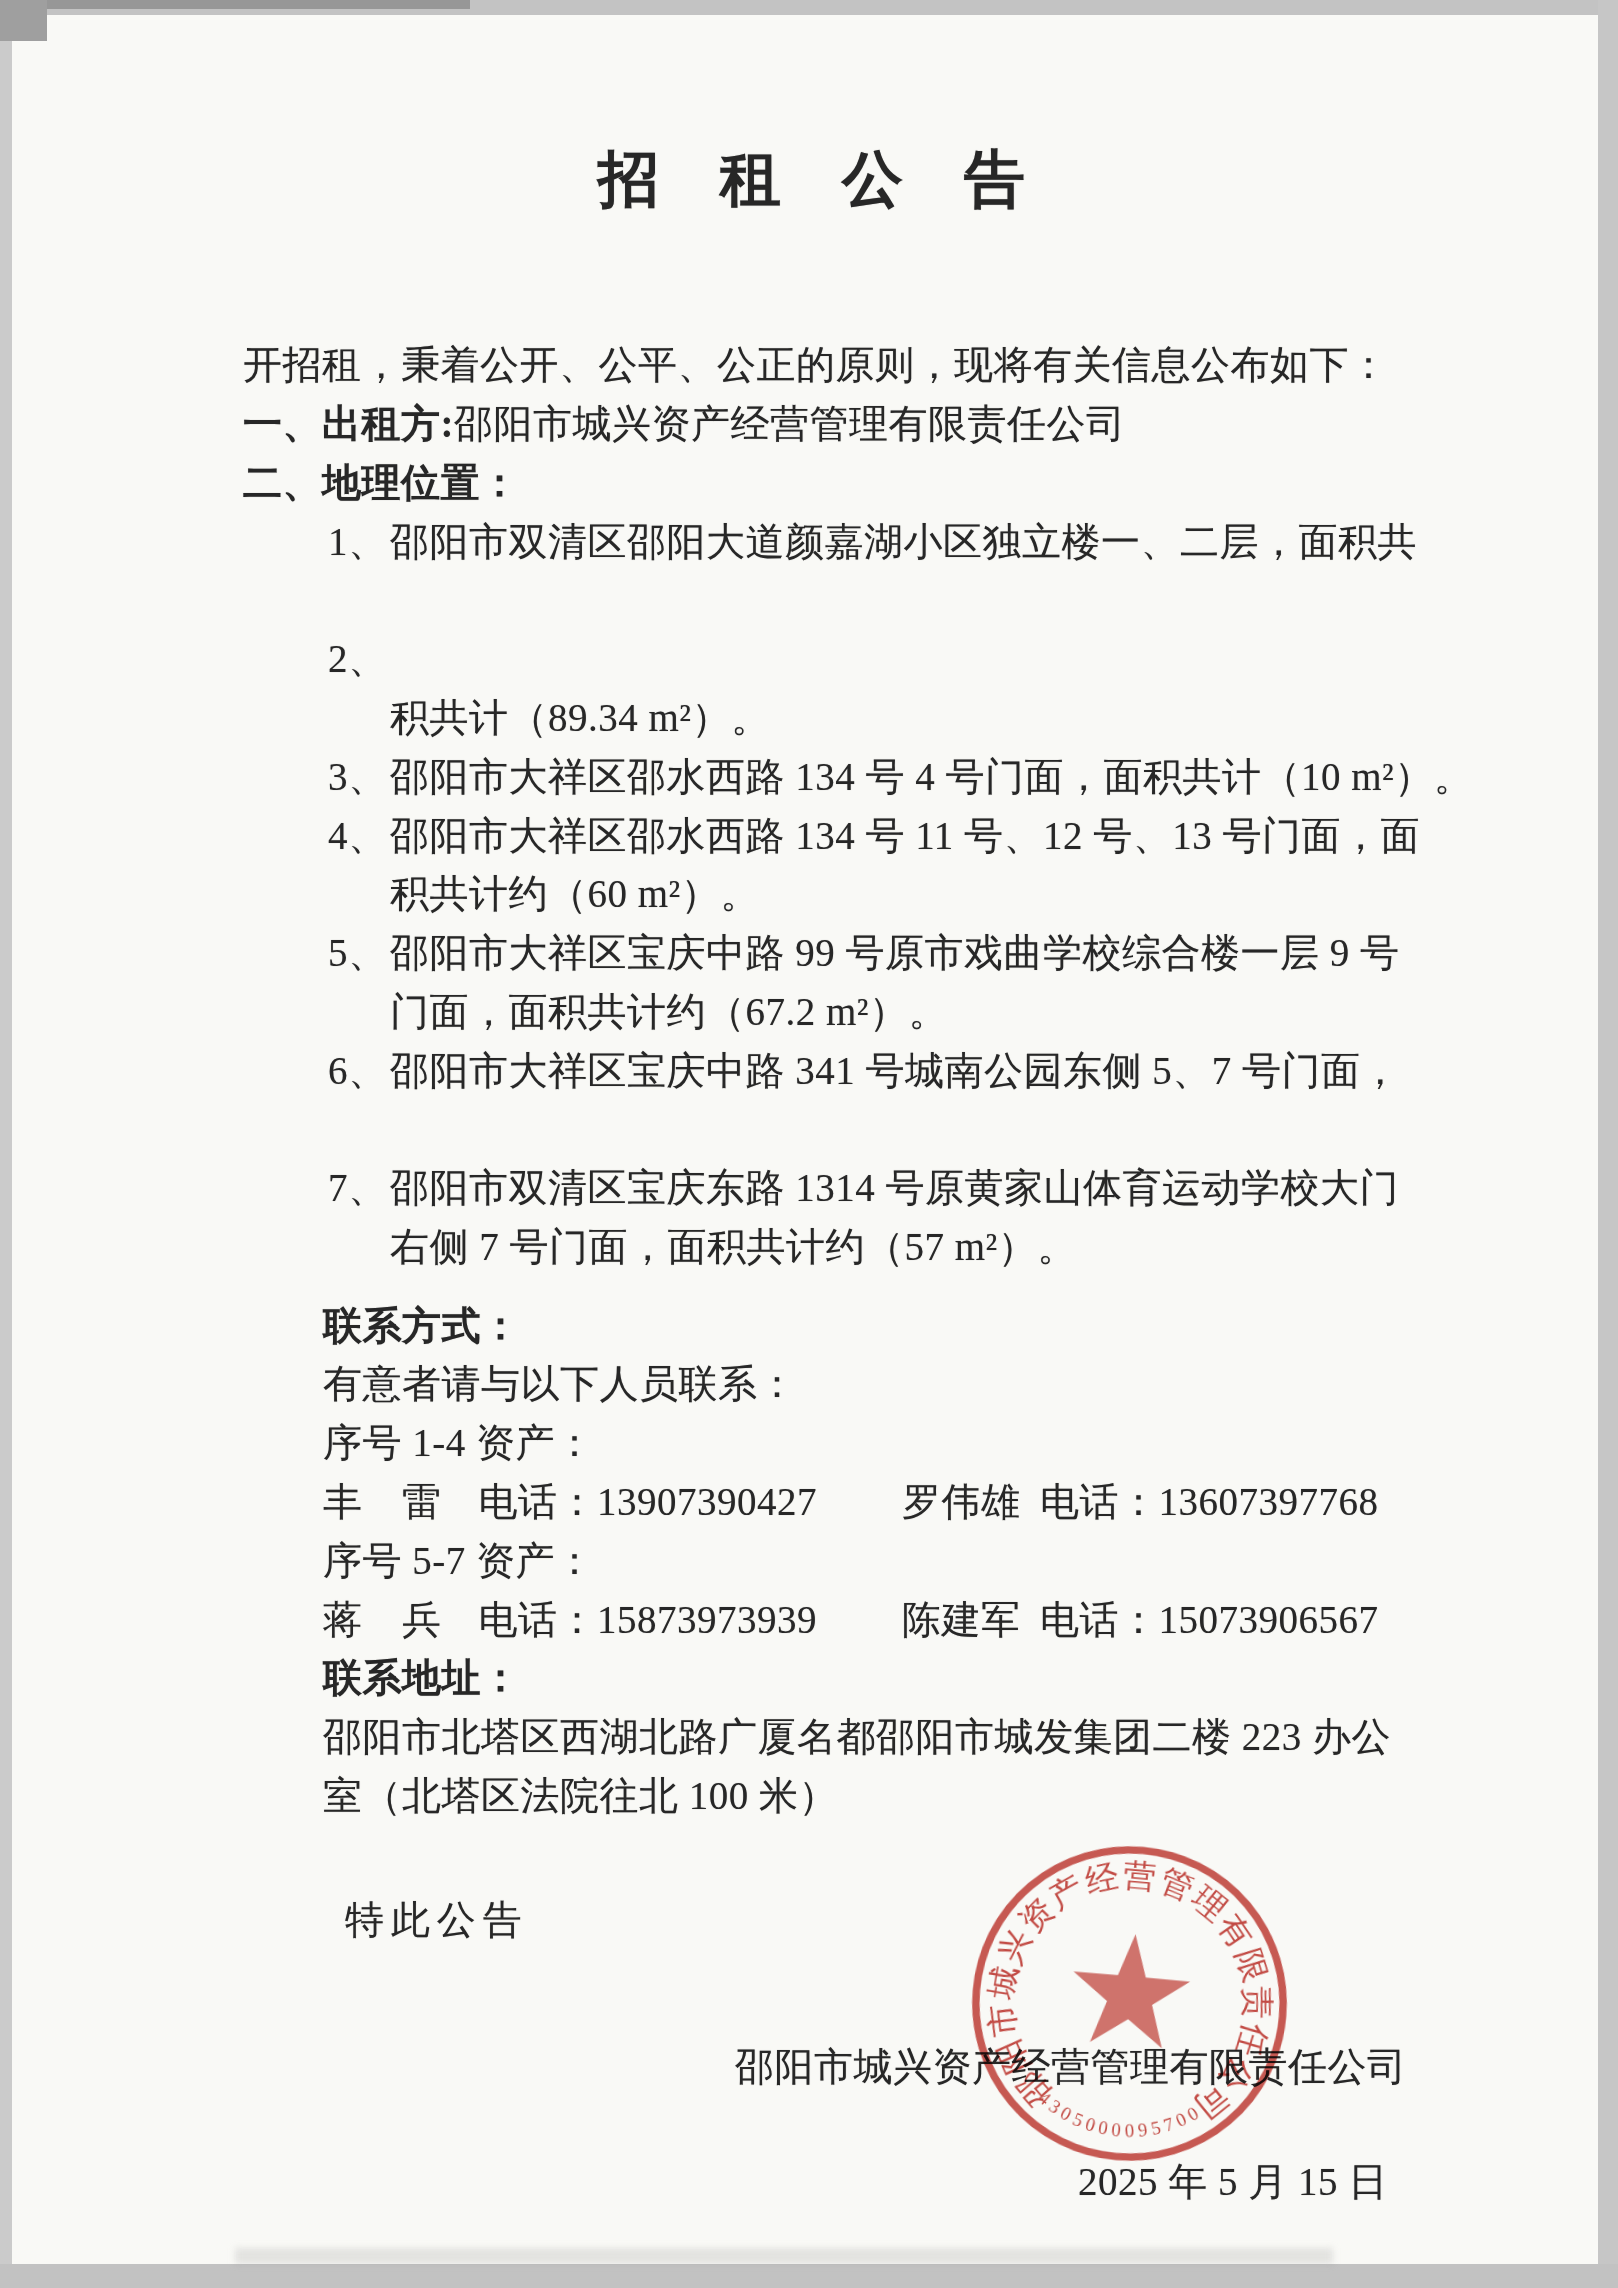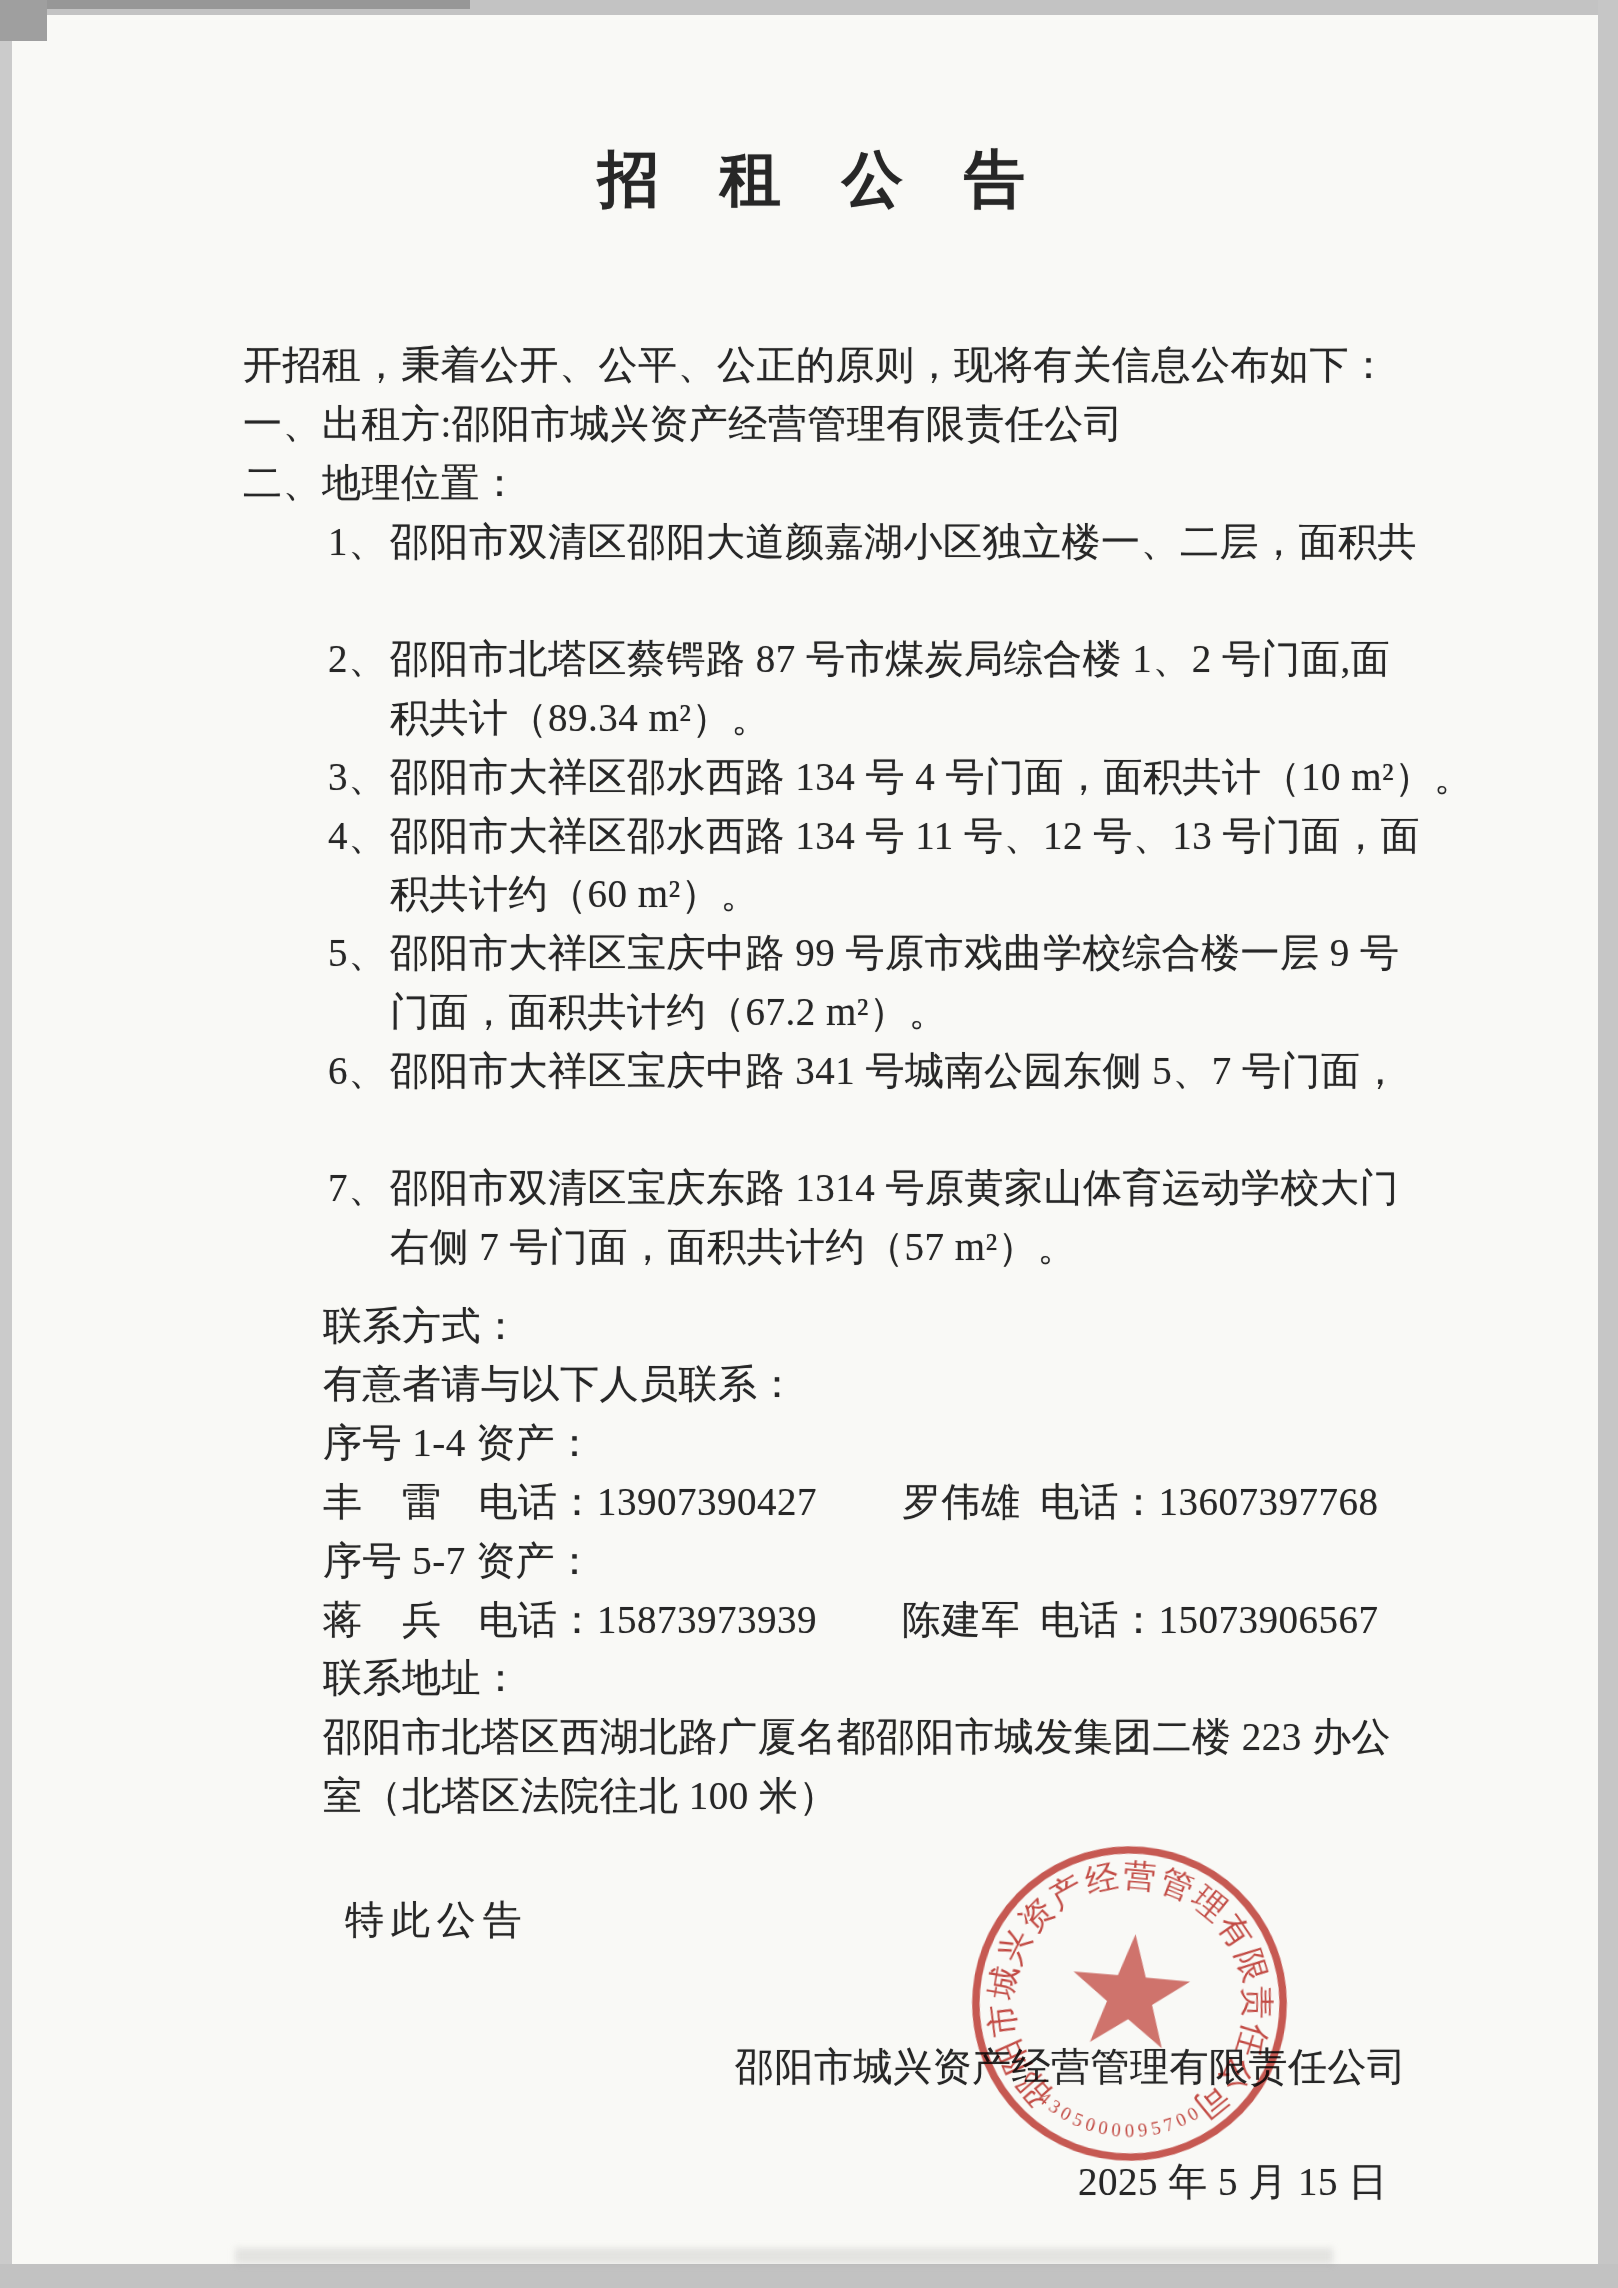--- a/index.html
+++ b/index.html
@@ -13,21 +13,21 @@
     overflow:hidden;
   }
   .ln{
     position:absolute;
     font-size:39px;
     line-height:47px;
     white-space:pre;
     letter-spacing:0.5px;
     text-shadow:0 0 1px rgba(20,20,20,.35);
   }
-  .b{font-weight:normal;}
+  .b{font-weight:bold;}
   .title{
     position:absolute;
     top:139px;left:0;width:100%;
     margin:0;
     text-align:center;
     font-size:61px;
     font-weight:bold;
     letter-spacing:61px;
     transform:translateX(33px);
     text-shadow:0 0 1px rgba(0,0,0,.4);
@@ -76,21 +76,20 @@
   <div class="ln" style="top:341px;left:243px">开招租，秉着公开、公平、公正的原则，现将有关信息公布如下：</div>
 
   <div class="ln" style="top:400px;left:243px"><span class="b">一、出租方:</span><span>邵阳市城兴资产经营管理有限责任公司</span></div>
 
   <div class="ln b" style="top:459px;left:243px">二、地理位置：</div>
 
   <div class="ln" style="top:518px;left:328px">1、</div>
   <div class="ln" style="top:518px;left:390px">邵阳市双清区邵阳大道颜嘉湖小区独立楼一、二层，面积共</div>
 
   <div class="ln" style="top:635px;left:328px">2、</div>
-  <div class="ln" style="top:635px;left:390px">邵阳市北塔区蔡锷路 87 号市煤炭局综合楼 1、2 号门面,面</div>
   <div class="ln" style="top:694px;left:390px">积共计（89.34 m²）。</div>
 
   <div class="ln" style="top:753px;left:328px">3、</div>
   <div class="ln" style="top:753px;left:390px">邵阳市大祥区邵水西路 134 号 4 号门面，面积共计（10 m²）。</div>
 
   <div class="ln" style="top:812px;left:328px">4、</div>
   <div class="ln" style="top:812px;left:390px">邵阳市大祥区邵水西路 134 号 11 号、12 号、13 号门面，面</div>
   <div class="ln" style="top:870px;left:390px">积共计约（60 m²）。</div>
 
   <div class="ln" style="top:929px;left:328px">5、</div>

